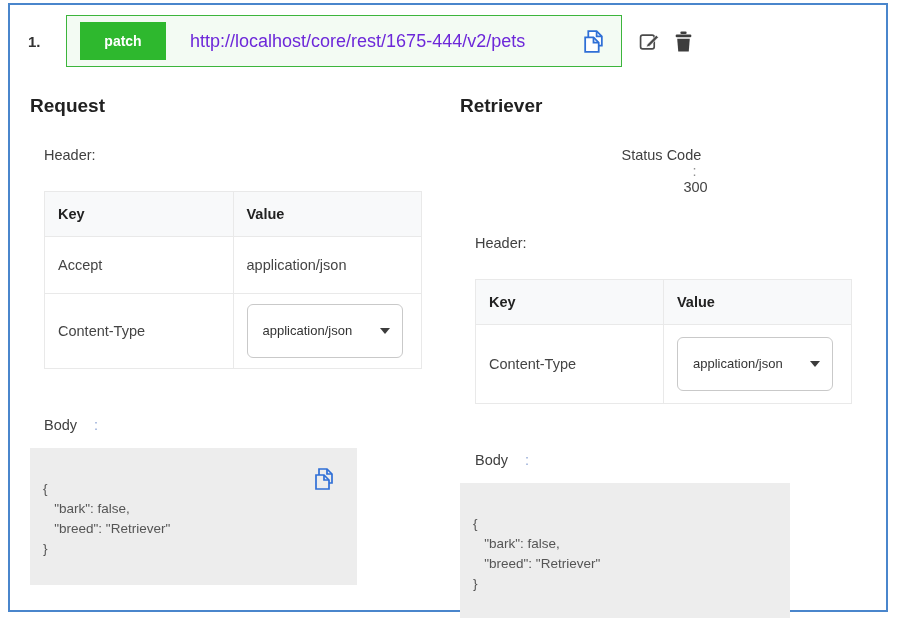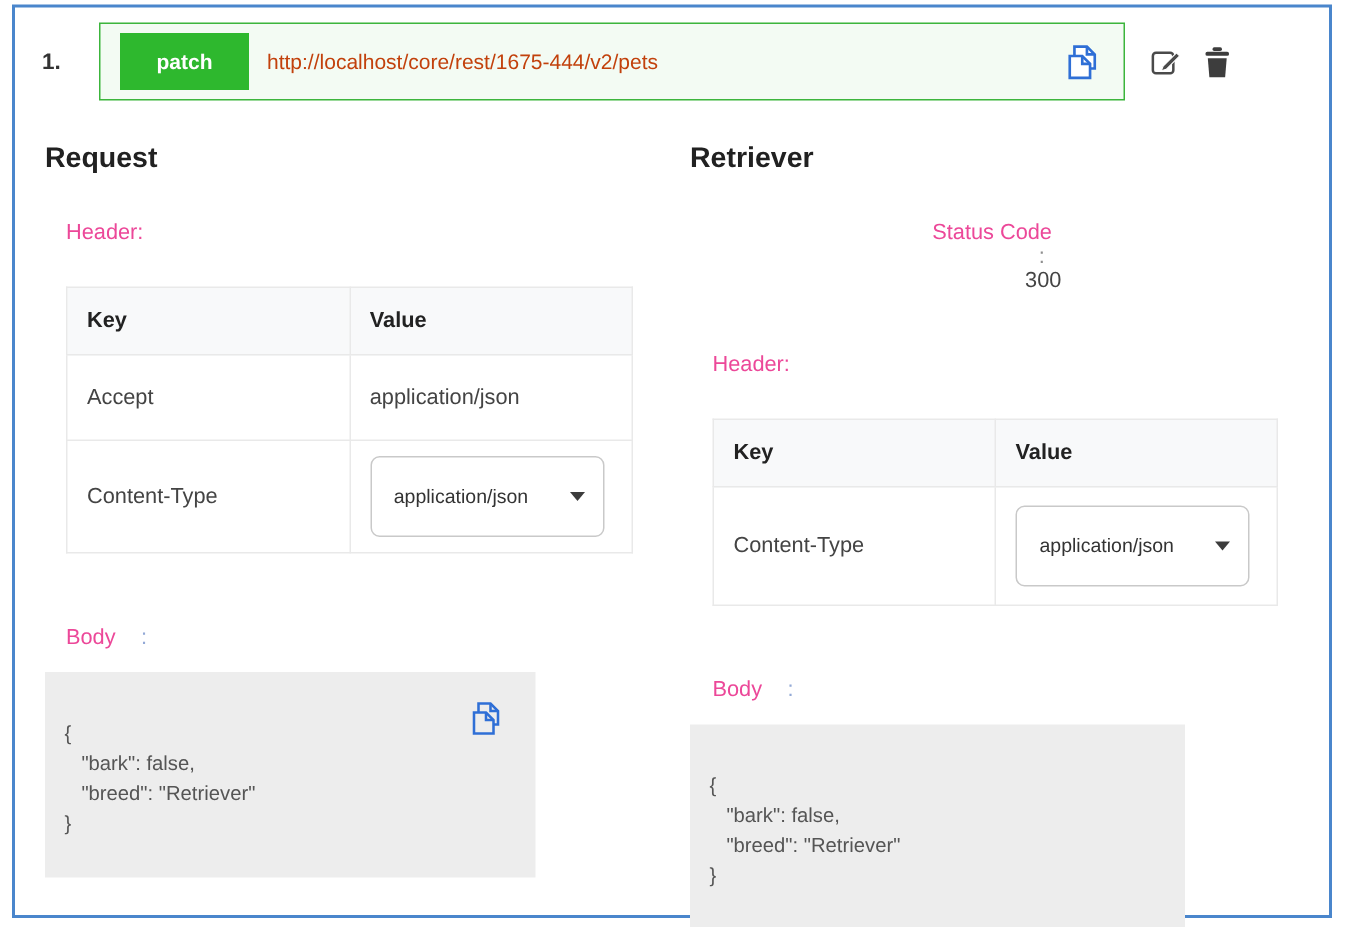--- a/index.html
+++ b/index.html
@@ -8,39 +8,39 @@
   .page { position:relative; width:899px; height:623px; background:#fff; overflow:hidden; }
   .container {
     position:absolute; left:8px; top:3px; width:880px; height:609px;
     border:2px solid #4a86cc; background:#fff;
   }
 
   
   .top-row { display:flex; align-items:center; margin:10px 0 0 10px; }
   .index { width:46px; padding-left:8px; font-size:15px; font-weight:bold; color:#333; }
   .url-bar {
-    width:684px; height:52px; background:#f3fbf3; border:1px solid #3cb53c;
+    width:556px; height:52px; background:#f3fbf3; border:1px solid #3cb53c;
     display:flex; align-items:center; padding:0 16px 0 13px;
   }
   .method-btn {
     background:#2eb82e; color:#fff; border:none; width:86px; height:38px;
     font-family:inherit; font-size:14px; font-weight:bold; cursor:pointer; flex:none;
   }
-  .url-text { margin-left:12px; font-size:14px; color:#c2410c; flex:1; white-space:nowrap; overflow:hidden; }
+  .url-text { margin-left:24px; font-size:18px; color:#6d28d9; flex:1; white-space:nowrap; overflow:hidden; }
   .icon-btn { display:inline-flex; align-items:center; justify-content:center; cursor:pointer; background:none; border:none; padding:0; }
   .actions { display:flex; align-items:center; gap:15px; margin-left:17px; }
 
   
   .columns { display:flex; margin-top:28px; }
   .col-request { width:450px; padding-left:20px; flex:none; }
   .col-response { flex:1; }
 
   .section-title { margin:0; font-size:19px; font-weight:bold; color:#212121; }
 
-  .blue { color:#ec4899; }
+  .blue { color:#404040; }
   .sub-label { font-size:14.5px; margin-top:30px; margin-left:14px; }
 
   
   .status-line { display:flex; align-items:center; margin-top:30px; margin-left:15px; font-size:14.5px;flex-direction:column; }
   .status-label { width:118px; }
   .status-colon { color:#8f8f8f; margin-left:28px; }
   .status-value { color:#444; margin-left:30px; }
 
   
   .hdr-table { border-collapse:collapse; margin:28px 0 0 14px; width:378px; table-layout:fixed; }

